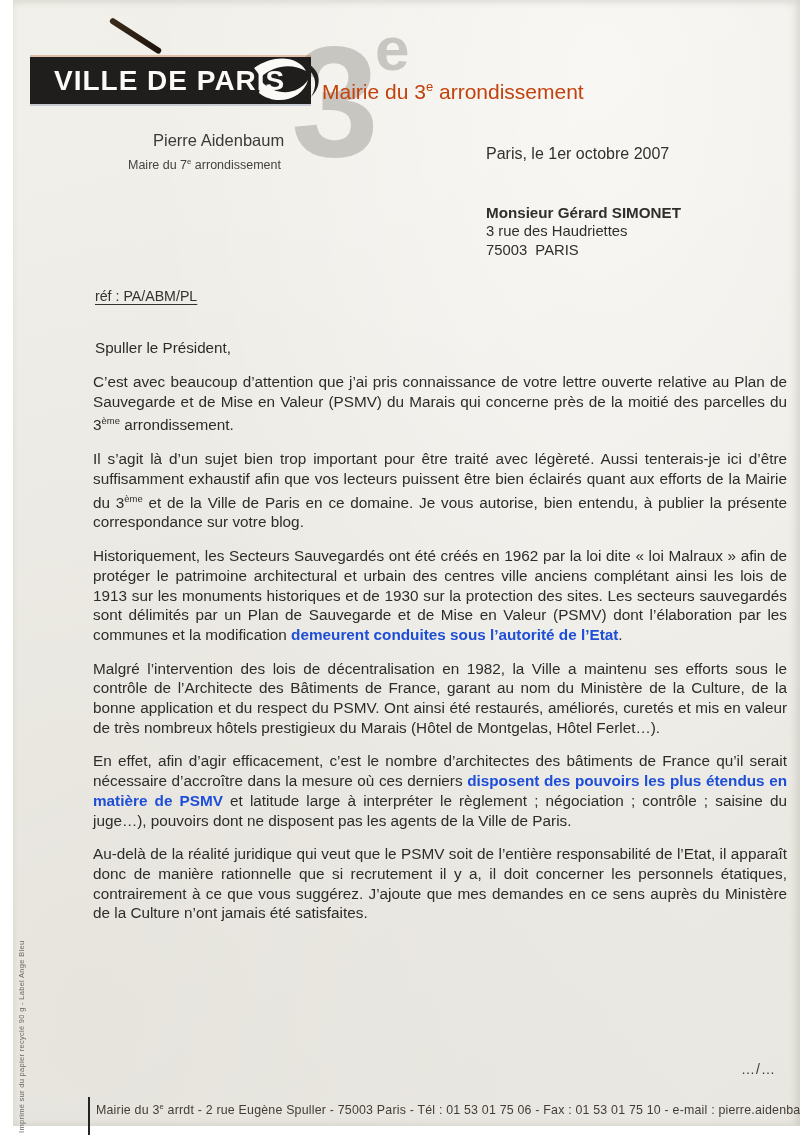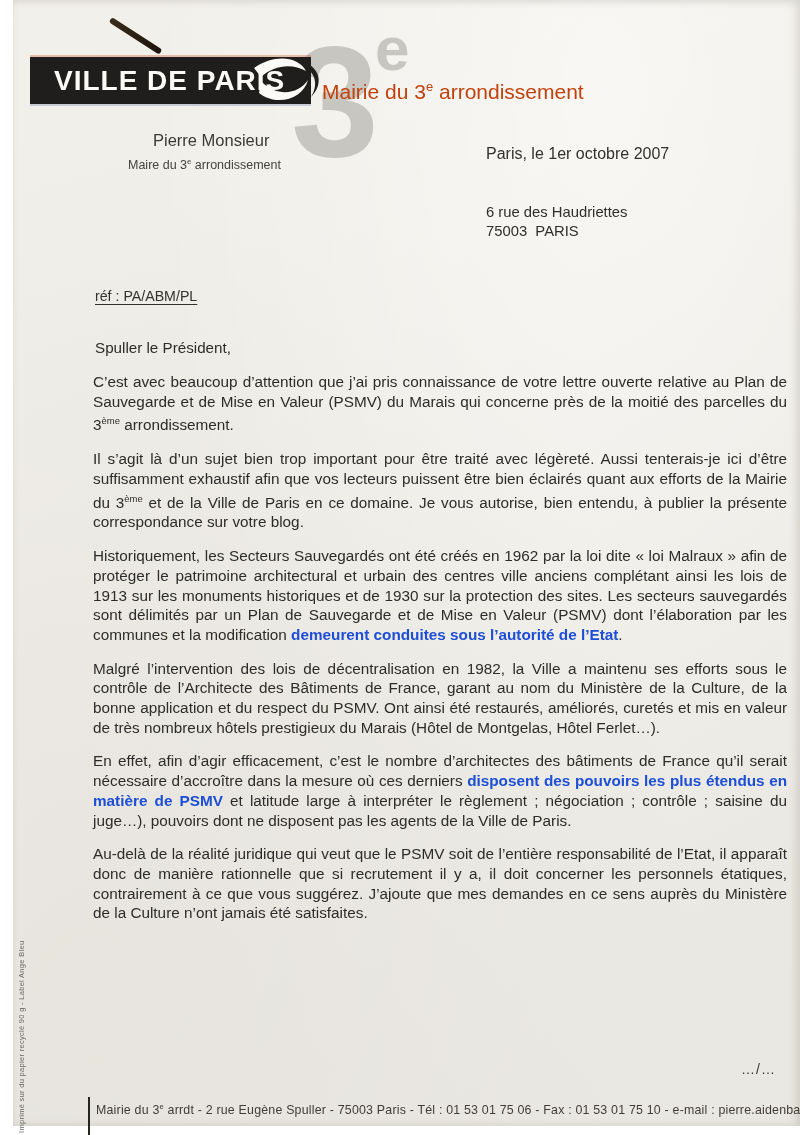--- a/index.html
+++ b/index.html
@@ -85,27 +85,28 @@
   <path d="M6 16 C 26 2, 50 4, 58 19 C 44 11, 26 13, 13 25 Z" fill="#fbfaf7"></path>
   <path d="M13 29 C 28 45, 50 43, 60 28 C 55 47, 29 55, 11 41 Z" fill="#fbfaf7"></path>
 </svg>
 
 <div class="abs watermark">
   <span class="digit">3</span><span class="sup">e</span>
 </div>
 
 <div class="abs mairie-label"><span>Mairie du 3</span><sup>e</sup><span> arrondissement</span></div>
 
-<div class="abs sender-name">Pierre Monsieur</div>
-<div class="abs sender-title"><span>Maire du 3</span><sup>e</sup><span> arrondissement</span></div>
+<div class="abs sender-name">Pierre Aidenbaum</div>
+<div class="abs sender-title"><span>Maire du 7</span><sup>e</sup><span> arrondissement</span></div>
 
 <div class="abs letter-date">Paris, le 1er octobre 2007</div>
 
 <div class="abs recipient">
-  <div>6 rue des Haudriettes</div>
+  <div class="recipient-name">Monsieur Gérard SIMONET</div>
+  <div>3 rue des Haudriettes</div>
   <div>75003&nbsp; PARIS</div>
 </div>
 
 <div class="abs reference">réf : PA/ABM/PL</div>
 
 <div class="abs salutation">Spuller le Président,</div>
 
 <div class="abs body-copy">
   <p><span>C’est avec beaucoup d’attention que j’ai pris connaissance de votre lettre ouverte relative au Plan de Sauvegarde et de Mise en Valeur (PSMV) du Marais qui concerne près de la moitié des parcelles du 3</span><sup>ème</sup><span> arrondissement.</span></p>
   <p><span>Il s’agit là d’un sujet bien trop important pour être traité avec légèreté. Aussi tenterais-je ici d’être suffisamment exhaustif afin que vos lecteurs puissent être bien éclairés quant aux efforts de la Mairie du 3</span><sup>ème</sup><span> et de la Ville de Paris en ce domaine. Je vous autorise, bien entendu, à publier la présente correspondance sur votre blog.</span></p>

